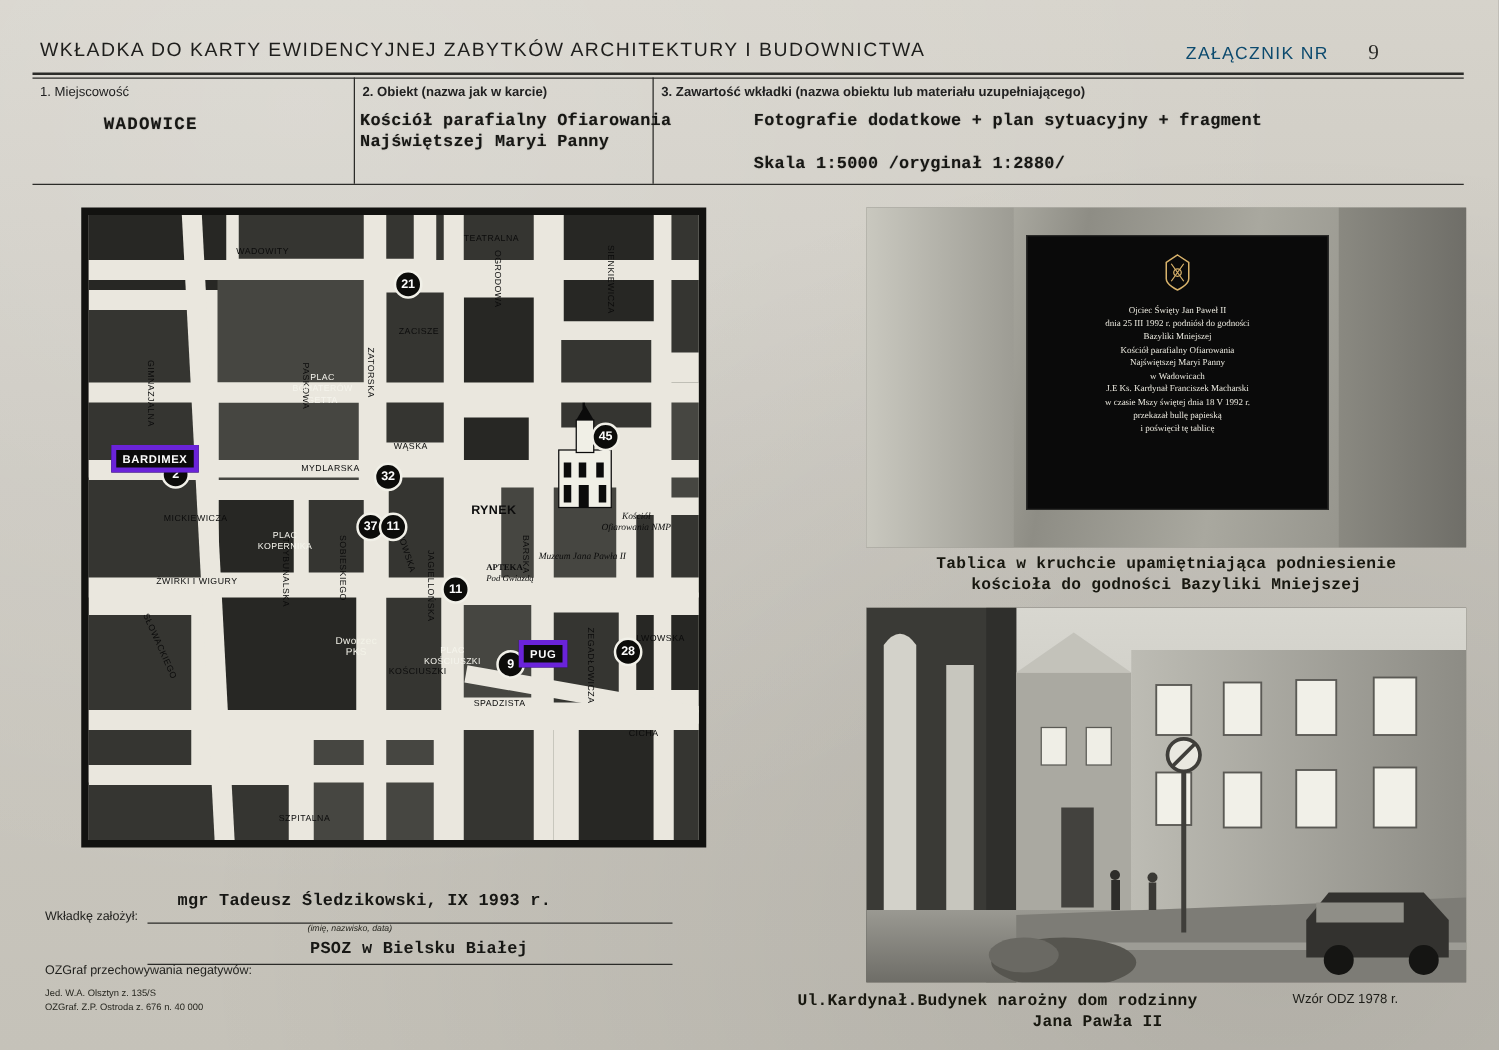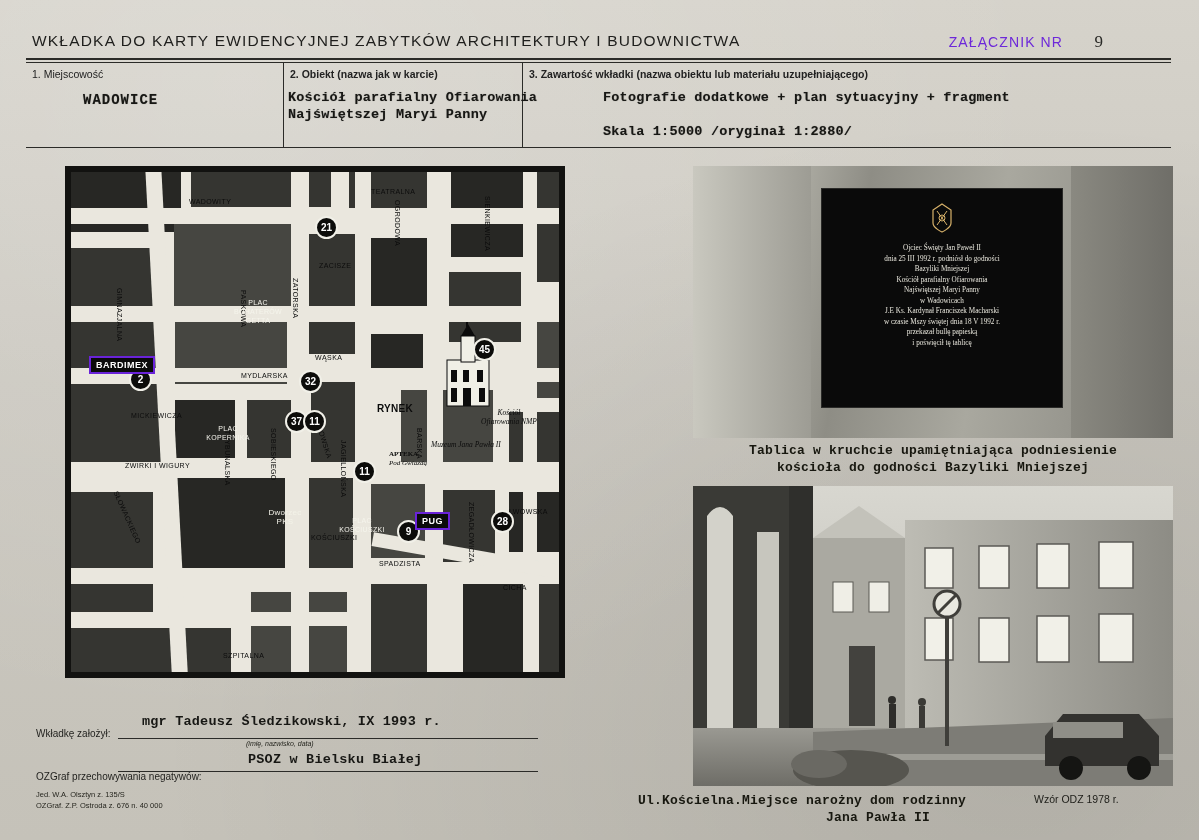--- a/index.html
+++ b/index.html
@@ -26,21 +26,21 @@
   .rule{
     position:absolute;background:#2b2b28;
   }
   .hdr-title{
     position:absolute;left:14px;top:18px;
     font-size:15.5px;letter-spacing:1.2px;color:#1e1e1c;
     font-family:"Liberation Sans",sans-serif;
   }
   .hdr-right{
     position:absolute;right:118px;top:20px;
-    font-size:14px;letter-spacing:1.1px;color:#6d28d9;
+    font-size:14px;letter-spacing:1.1px;color:#0c4a6e;
   }
   .hdr-num{
     position:absolute;right:78px;top:18px;
     font-size:17px;color:#2a2a27;font-family:"Liberation Serif",serif;
   }
   .col-label{
     position:absolute;font-size:10.5px;color:#222;
     font-family:"Liberation Sans",sans-serif;
   }
   .col-label b{font-weight:bold;}
@@ -83,21 +83,21 @@
   }
   .dot{
     position:absolute;width:19px;height:19px;border-radius:50%;
     background:#121210;color:#fff;font-size:10px;font-weight:bold;
     display:flex;align-items:center;justify-content:center;
     border:2px solid #f0efe8;
     font-family:"Liberation Sans",sans-serif;
   }
   .tagbox{
     position:absolute;background:#111;color:#fff;font-size:9px;font-weight:bold;
-    padding:2px 5px;border:2px solid #6d28d9;letter-spacing:0.5px;
+    padding:2px 5px;border:4px solid #6d28d9;letter-spacing:0.5px;
   }
   .italic-lbl{
     position:absolute;font-size:7.5px;color:#111;font-style:italic;
     font-family:"Liberation Serif",serif;line-height:9px;
   }
   .church{
     position:absolute;left:366px;top:150px;width:62px;height:86px;
   }
   
   .photo{
@@ -384,21 +384,21 @@
       <rect x="196" y="218" width="7" height="24" fill="#2e2d2a"></rect>
       <circle cx="199" cy="214" r="4" fill="#2e2d2a"></circle>
       <rect x="226" y="220" width="6" height="22" fill="#3a3935"></rect>
       <circle cx="229" cy="216" r="4" fill="#3a3935"></circle>
 
       <ellipse cx="158" cy="284" rx="58" ry="20" fill="#56554f"></ellipse>
       <ellipse cx="126" cy="278" rx="28" ry="14" fill="#6a6963"></ellipse>
     </svg>
   </div>
 
-  <div class="cap" style="left:620px;top:778px;width:480px;text-align:left;">Ul.Kościelna.Miejsce narożny dom rodzinny</div>
+  <div class="cap" style="left:620px;top:778px;width:480px;text-align:left;">Ul.Kardynał.Budynek narożny dom rodzinny</div>
   <div class="cap" style="left:620px;top:795px;width:480px;">Jana Pawła II</div>
   <div class="wzor" style="left:1016px;top:779px;">Wzór ODZ 1978 r.</div>
 
   <div class="foot-typed" style="left:124px;top:700px;">mgr Tadeusz Śledzikowski, IX 1993 r.</div>
   <div class="foot-lbl" style="left:18px;top:714px;">Wkładkę założył:</div>
   <div class="rule" style="left:100px;top:724px;width:420px;height:1px;"></div>
   <div class="tiny-ital" style="left:228px;top:726px;">(imię, nazwisko, data)</div>
 
   <div class="foot-typed" style="left:230px;top:738px;">PSOZ w Bielsku Białej</div>
   <div class="rule" style="left:100px;top:757px;width:420px;height:1px;"></div>

